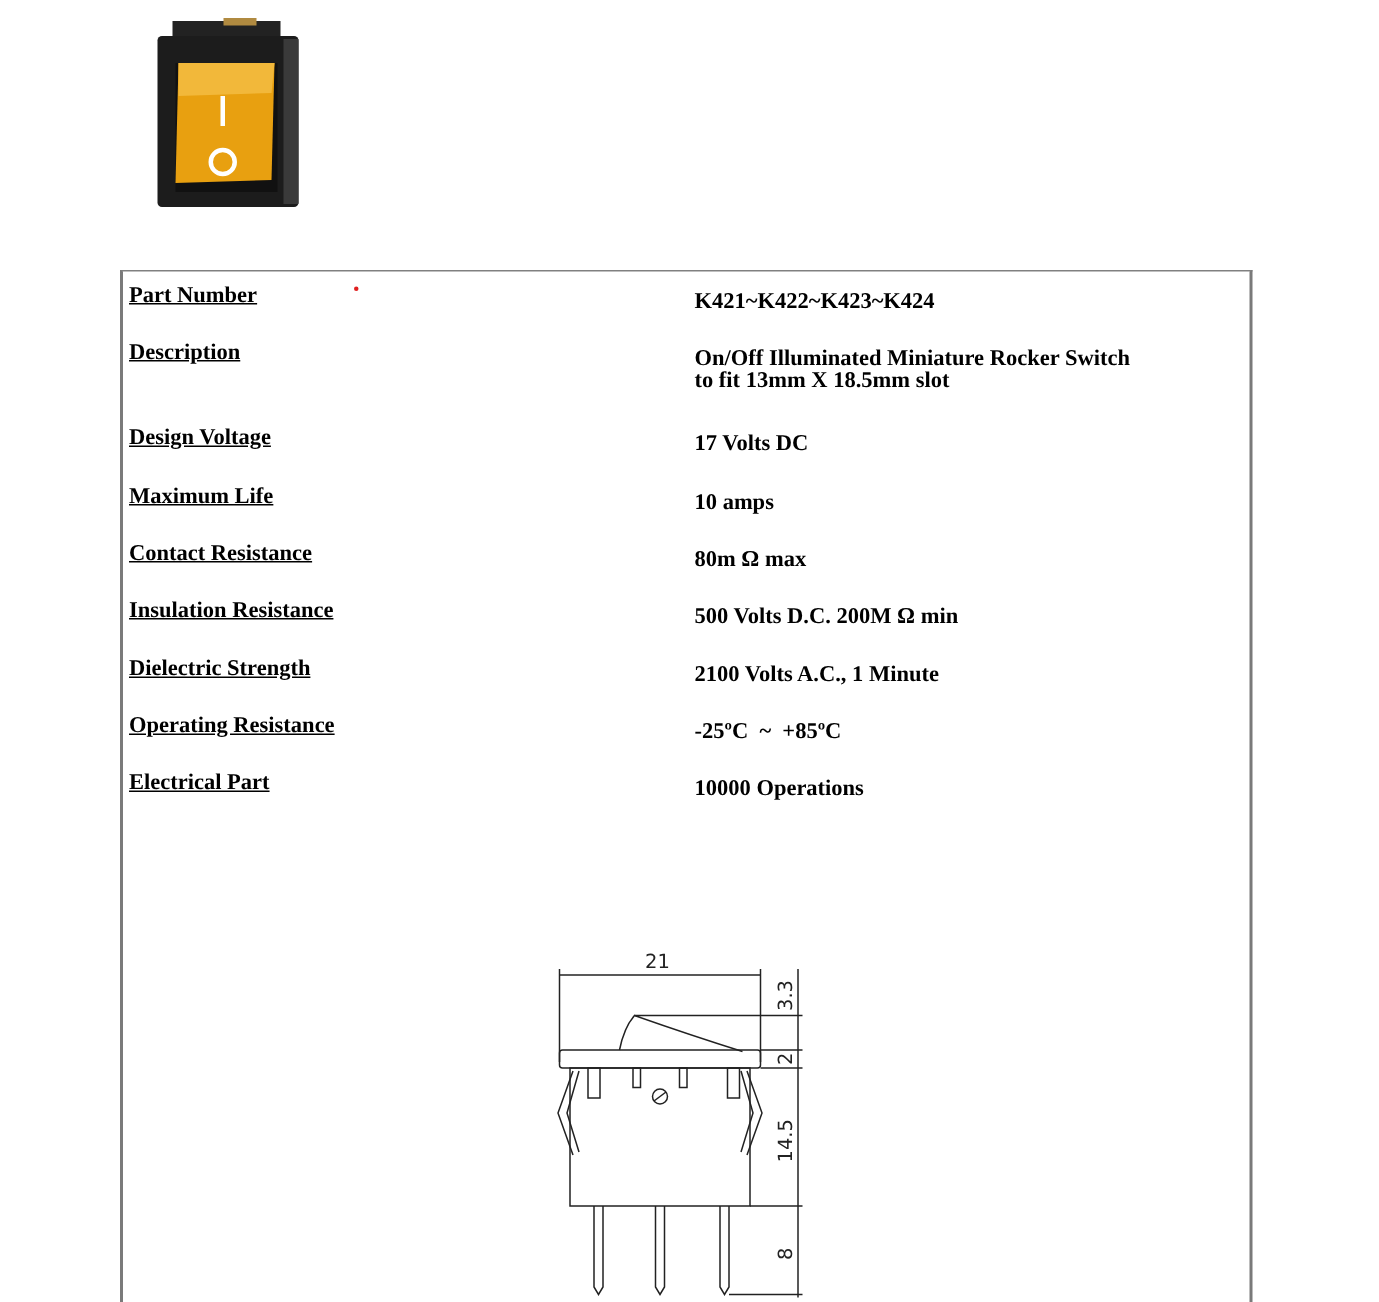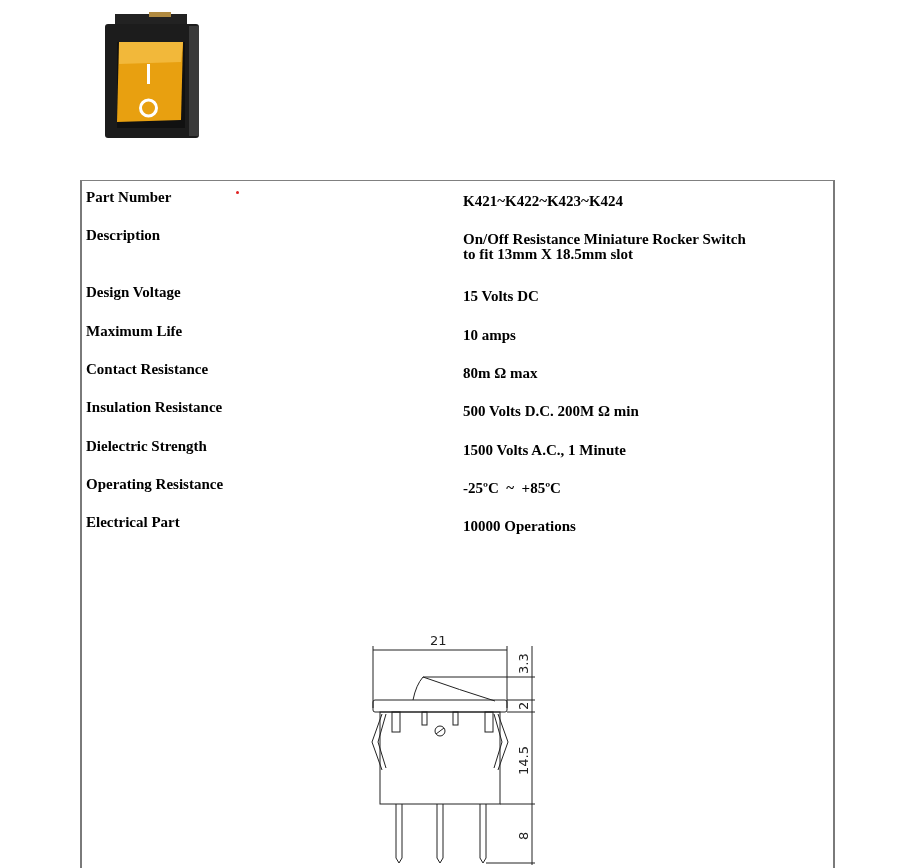--- a/index.html
+++ b/index.html
@@ -6,21 +6,21 @@
     body { width: 919px; height: 868px; position: relative; overflow: hidden;
            font-family: "Liberation Serif", serif; color: #000; }
 
     .product-photo { position: absolute; left: 103px; top: 12px; width: 98px; height: 128px; }
 
     .spec-box { position: absolute; left: 80px; top: 180px; width: 755px; height: 700px;
                 border: 1px solid #808080; border-right: 2px solid #7a7a7a; border-left: 2px solid #7a7a7a;
                 border-bottom: none; box-sizing: border-box; }
 
     .spec-row { position: absolute; left: 0; width: 100%; font-weight: bold; font-size: 15px; line-height: 19px; }
-    .spec-label { position: absolute; left: 4px; top: 0; white-space: nowrap; }
+    .spec-label { position: absolute; left: 4px; top: 0; white-space: nowrap; text-decoration: underline; }
     .spec-value { position: absolute; left: 381px; top: 4px; white-space: nowrap; }
 
     .red-dot { position: absolute; left: 154px; top: 10px; width: 3px; height: 3px; border-radius: 50%; background: #e02020; }
 
     .drawing { position: absolute; left: 360px; top: 630px; width: 180px; height: 238px; }
     .drawing text { font-family: "DejaVu Sans", sans-serif; font-size: 13px; fill: #222; }
   </style>
 </head>
 <body>
 
@@ -40,42 +40,42 @@
 
 <div class="spec-box">
   <div class="red-dot"></div>
 
   <div class="spec-row" style="top:7px">
     <span class="spec-label">Part Number</span>
     <span class="spec-value">K421~K422~K423~K424</span>
   </div>
   <div class="spec-row" style="top:45px">
     <span class="spec-label">Description</span>
-    <span class="spec-value">On/Off Resistance Miniature Rocker Switch</span>
+    <span class="spec-value">On/Off Illuminated Miniature Rocker Switch</span>
     <span class="spec-value" style="top:19px">to fit 13mm X 18.5mm slot</span>
   </div>
   <div class="spec-row" style="top:102px">
     <span class="spec-label">Design Voltage</span>
-    <span class="spec-value">15 Volts DC</span>
+    <span class="spec-value">17 Volts DC</span>
   </div>
   <div class="spec-row" style="top:141px">
     <span class="spec-label">Maximum Life</span>
     <span class="spec-value">10 amps</span>
   </div>
   <div class="spec-row" style="top:179px">
     <span class="spec-label">Contact Resistance</span>
     <span class="spec-value">80m Ω max</span>
   </div>
   <div class="spec-row" style="top:217px">
     <span class="spec-label">Insulation Resistance</span>
     <span class="spec-value">500 Volts D.C. 200M Ω min</span>
   </div>
   <div class="spec-row" style="top:256px">
     <span class="spec-label">Dielectric Strength</span>
-    <span class="spec-value">1500 Volts A.C., 1 Minute</span>
+    <span class="spec-value">2100 Volts A.C., 1 Minute</span>
   </div>
   <div class="spec-row" style="top:294px">
     <span class="spec-label">Operating Resistance</span>
     <span class="spec-value" style="white-space:pre">-25ºC  ~  +85ºC</span>
   </div>
   <div class="spec-row" style="top:332px">
     <span class="spec-label">Electrical Part</span>
     <span class="spec-value">10000 Operations</span>
   </div>
 </div>

